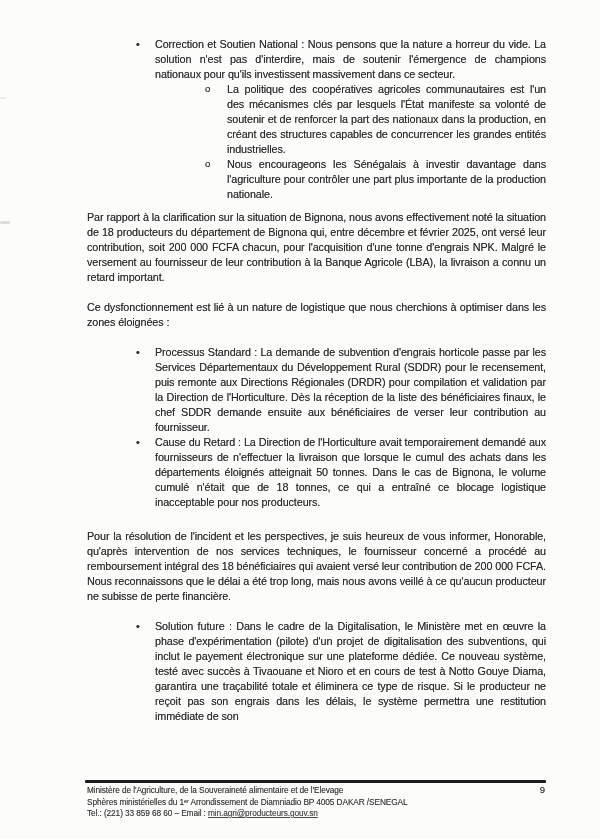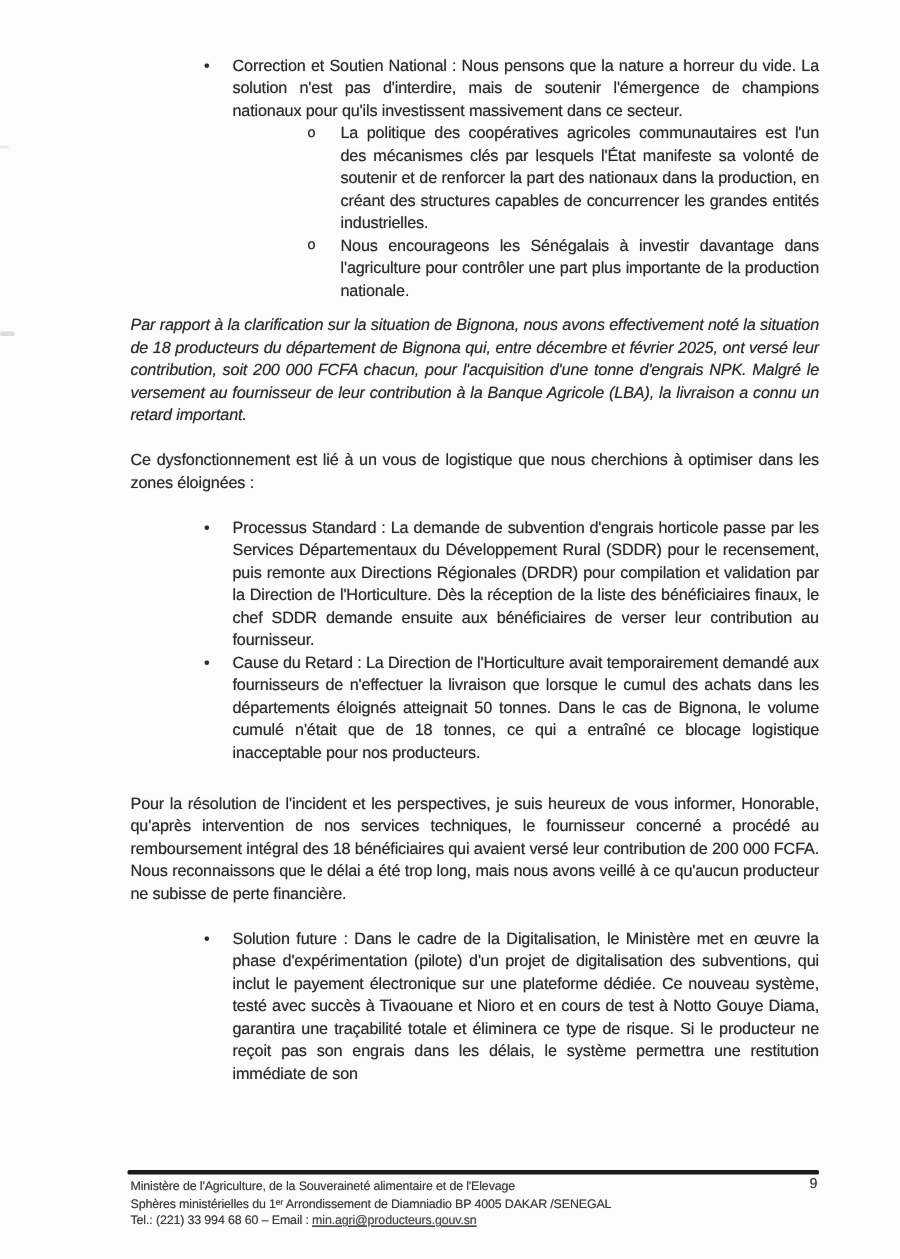--- a/index.html
+++ b/index.html
@@ -19,21 +19,21 @@
     top:37px;left:87px;width:459px;
     font-size:10.8px;
     line-height:15px;
     letter-spacing:-0.1px;
     color:#2b2b2b;
     text-align:justify;
     text-shadow:0 0 0.6px rgba(20,20,20,0.55);
     filter:blur(0.28px);
   }
   .para{margin:0;}
-  .para.gap8{margin-top:8px;font-style:italic;}
+  .para.gap8{margin-top:8px;}
   .para.gap15{margin-top:15px;}
   .para.gap19{margin-top:19px;}
   .li{position:relative;margin:0;}
   .li.gap15{margin-top:15px;}
   .li1{padding-left:68px;}
   .li1 > .marker{position:absolute;left:49px;top:0;}
   .li2{padding-left:140px;}
   .li2 > .marker{position:absolute;left:118px;top:-1px;font-size:9.5px;}
   .marker{color:#2b2b2b;}
   .footer-rule{
@@ -92,21 +92,21 @@
       <span>La politique des coopératives agricoles communautaires est l'un des mécanismes clés par lesquels l'État manifeste sa volonté de soutenir et de renforcer la part des nationaux dans la production, en créant des structures capables de concurrencer les grandes entités industrielles.</span>
     </div>
 
     <div class="li li2">
       <span class="marker">o</span>
       <span>Nous encourageons les Sénégalais à investir davantage dans l'agriculture pour contrôler une part plus importante de la production nationale.</span>
     </div>
 
     <p class="para gap8">Par rapport à la clarification sur la situation de Bignona, nous avons effectivement noté la situation de 18 producteurs du département de Bignona qui, entre décembre et février 2025, ont versé leur contribution, soit 200 000 FCFA chacun, pour l'acquisition d'une tonne d'engrais NPK. Malgré le versement au fournisseur de leur contribution à la Banque Agricole (LBA), la livraison a connu un retard important.</p>
 
-    <p class="para gap15">Ce dysfonctionnement est lié à un vous de logistique que nous cherchions à optimiser dans les zones éloignées :</p>
+    <p class="para gap15">Ce dysfonctionnement est lié à un nature de logistique que nous cherchions à optimiser dans les zones éloignées :</p>
 
     <div class="li li1 gap15">
       <span class="marker">•</span>
       <span>Processus Standard : La demande de subvention d'engrais horticole passe par les Services Départementaux du Développement Rural (SDDR) pour le recensement, puis remonte aux Directions Régionales (DRDR) pour compilation et validation par la Direction de l'Horticulture. Dès la réception de la liste des bénéficiaires finaux, le chef SDDR demande ensuite aux bénéficiaires de verser leur contribution au fournisseur.</span>
     </div>
 
     <div class="li li1">
       <span class="marker">•</span>
       <span>Cause du Retard : La Direction de l'Horticulture avait temporairement demandé aux fournisseurs de n'effectuer la livraison que lorsque le cumul des achats dans les départements éloignés atteignait 50 tonnes. Dans le cas de Bignona, le volume cumulé n'était que de 18 tonnes, ce qui a entraîné ce blocage logistique inacceptable pour nos producteurs.</span>
     </div>
@@ -119,18 +119,18 @@
       <span>Solution future : Dans le cadre de la Digitalisation, le Ministère met en œuvre la phase d'expérimentation (pilote) d'un projet de digitalisation des subventions, qui inclut le payement électronique sur une plateforme dédiée. Ce nouveau système, testé avec succès à Tivaouane et Nioro et en cours de test à Notto Gouye Diama, garantira une traçabilité totale et éliminera ce type de risque. Si le producteur ne reçoit pas son engrais dans les délais, le système permettra une restitution immédiate de son</span>
     </div>
 
   </div>
 
   <div class="footer-rule"></div>
 
   <div class="footer">
     <div>Ministère de l'Agriculture, de la Souveraineté alimentaire et de l'Elevage</div>
     <div>Sphères ministérielles du 1ᵉʳ Arrondissement de Diamniadio BP 4005 DAKAR /SENEGAL</div>
-    <div><span>Tel.: (221) 33 994 68 60 – Email : </span><a href="#">min.agri@producteurs.gouv.sn</a></div>
+    <div><span>Tel.: (221) 33 859 68 60 – Email : </span><a href="#">min.agri@producteurs.gouv.sn</a></div>
   </div>
 
   <div class="page-number">9</div>
 
 </div>
 
 </body></html>

